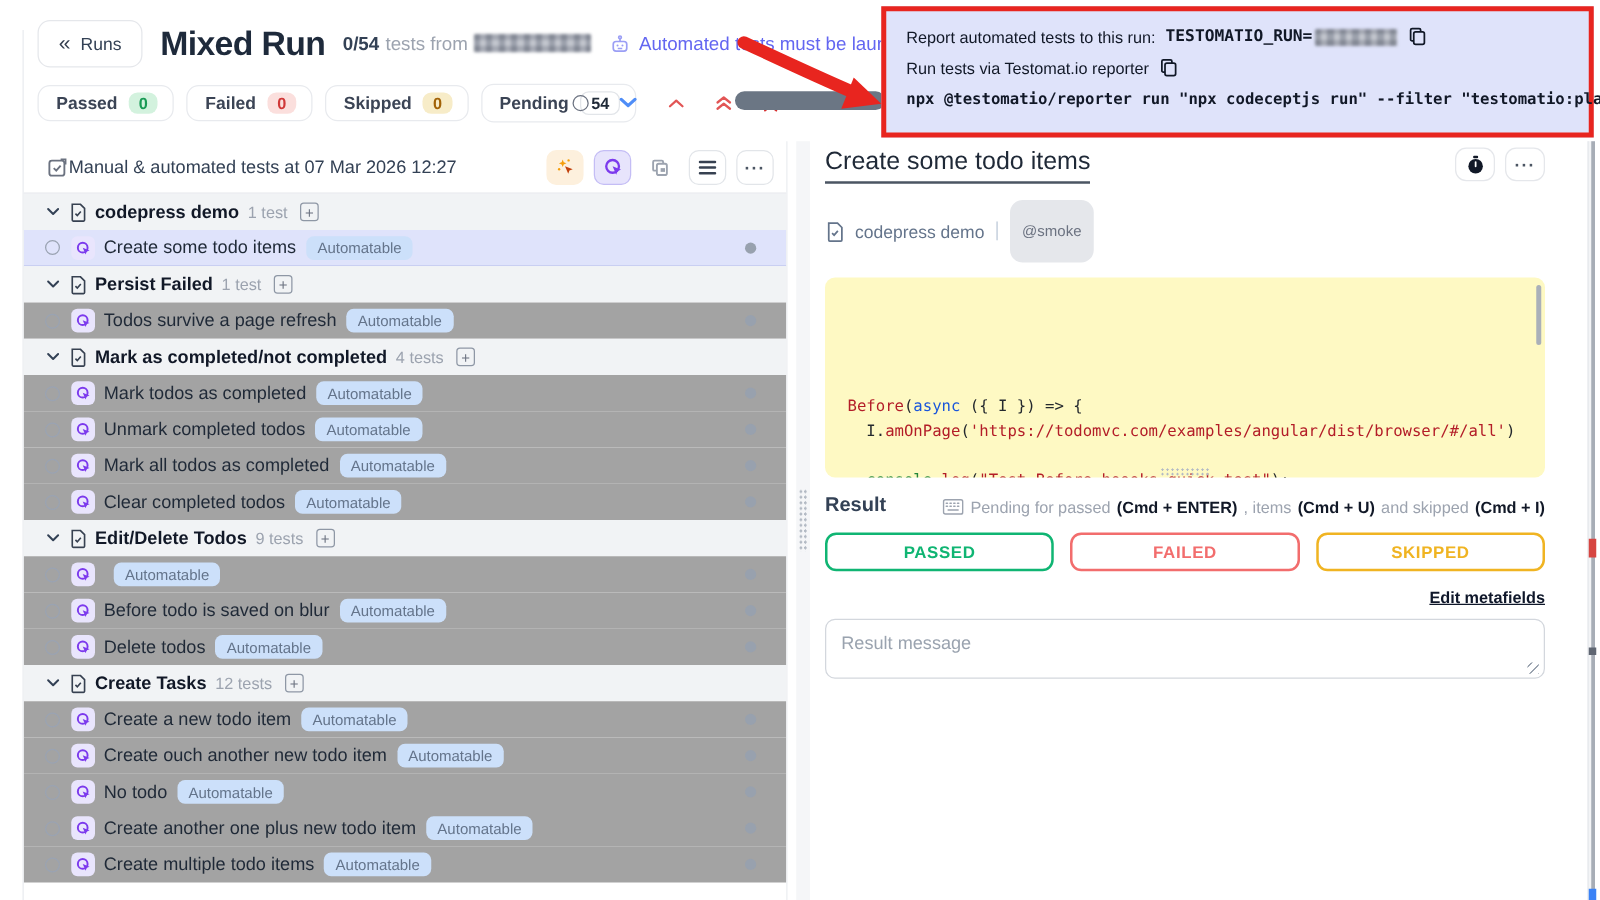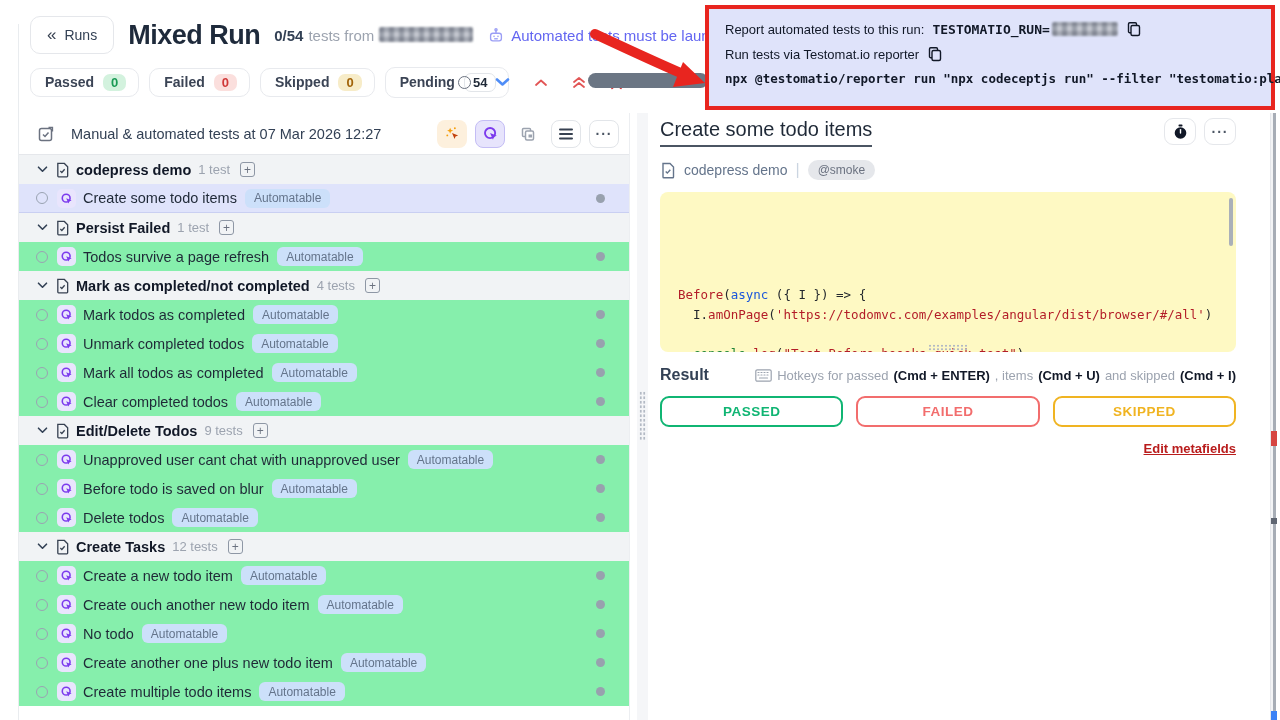--- a/index.html
+++ b/index.html
@@ -30,40 +30,40 @@
   .cnt-green { background:#d3f2de; color:#1a9a55; }
   .cnt-red { background:#fbdfdd; color:#d03838; }
   .cnt-yellow { background:#f7ecc8; color:#a16207; }
   .cnt-plain { background:#fff; color:#1f2937; border:1px solid #e2e5e9; }
   .mini-icons { left:458px; top:66px; height:32px; display:flex; align-items:center; gap:24px; }
   .progress-pill { left:588px; top:73px; width:120px; height:15px; border-radius:8px; background:#6b7684; }
 
   
   .report-box { left:705px; top:5px; width:570px; height:105px; background:#dfe3fa;
     border:4px solid #e8251f; z-index:30; padding:12px 16px; font-size:13px; color:#111827; }
-  .report-line { display:flex; align-items:center; gap:8px; margin-bottom:9px; }
+  .report-line { display:flex; align-items:flex-end; gap:8px; margin-bottom:9px; }
   .mono { font-family:"DejaVu Sans Mono", monospace; }
   .copy-btn { background:none; border:none; cursor:pointer; display:flex; padding:0; }
   .arrow-svg { left:555px; top:26px; width:170px; height:70px; z-index:40; pointer-events:none; }
 
   
   .left-line { left:18px; top:24px; width:1px; height:696px; background:#e9ecef; }
   .list-panel { left:19px; top:113px; width:611px; height:607px; border-right:1px solid #eceef1; overflow:hidden; }
   .list-header { height:42px; display:flex; align-items:center; padding:0 10px 0 18px;
     border-bottom:1px solid #e5e7eb; }
-  .list-header-title { font-size:14.5px; color:#334155; margin-left:16px; flex:1; }
+  .list-header-title { font-size:14.5px; color:#334155; margin-left:0; flex:1; }
   .tool-btn { width:30px; height:28px; border-radius:8px; display:flex; align-items:center; justify-content:center;
     margin-left:8px; cursor:pointer; border:1px solid transparent; background:none; }
   .tool-amber { background:#fdf0dd; }
   .tool-purple { background:#e7e4fc; border-color:#c4bdf5; }
   .tool-border { border-color:#e2e5e9; background:#fff; }
   .dots-label { font-size:14px; font-weight:bold; color:#4b5563; letter-spacing:1px; line-height:10px; }
 
   .rows { }
-  .row { height:29px; display:flex; align-items:center; padding:0 24px 0 12px; background:#86efac; }
+  .row { height:29px; display:flex; align-items:center; padding:0 24px 0 12px; background:#a3a3a3; }
   .row.group { background:#f1f3f5; }
   .row.selected { background:#dfe3fb; border-bottom:1px solid #c9cff2; }
   .row .chev { width:22px; display:flex; justify-content:center; }
   .row .radio { width:12px; height:12px; border:1.5px solid #9aa3b2; border-radius:50%; margin:0 5px; flex:none; }
   .doc-ic { margin:0 6px 0 2px; display:flex; }
   .autic { width:19px; height:19px; border-radius:5px; background:#e9e5fd; display:flex; align-items:center;
     justify-content:center; margin:0 7px 0 4px; flex:none; }
   .row .lbl { font-size:14.5px; color:#1f2937; white-space:nowrap; }
   .row.group .lbl { font-weight:600; color:#111827; }
   .row .count { font-size:13px; color:#9ca3af; margin-left:7px; }
@@ -82,39 +82,39 @@
   
   .detail { left:660px; top:118px; width:576px; }
   .detail-head { display:flex; align-items:flex-start; }
   .detail-title { font-size:20px; font-weight:500; color:#1f2937; border-bottom:2px solid #4b5563;
     padding-bottom:4px; }
   .head-btns { margin-left:auto; display:flex; gap:8px; }
   .icon-btn { width:32px; height:27px; border:1px solid #e5e7eb; border-radius:9px; background:#fff;
     display:flex; align-items:center; justify-content:center; cursor:pointer; }
   .meta-row { margin-top:13px; display:flex; align-items:center; gap:8px; font-size:14px; color:#64748b; }
   .meta-sep { color:#cbd5e1; font-size:16px; }
-  .tag-pill { background:#e5e7eb; color:#6b7280; font-size:12px; border-radius:10px; padding:3px 10px; }
+  .tag-pill { background:#e5e7eb; color:#6b7280; font-size:12px; border-radius:10px; padding:18px 10px; }
 
   .code-box { position:relative; margin-top:12px; height:160px; background:#fef9c3; border-radius:8px;
     padding:15px 18px; overflow:hidden; font-family:"DejaVu Sans Mono", monospace; font-size:12.5px;
     line-height:19.5px; color:#24292e; white-space:pre; }
   .tk-d { color:#24292e; } .tk-r { color:#b31d28; } .tk-b { color:#1a56db; } .tk-g { color:#22863a; }
   .code-scroll { position:absolute; right:3px; top:6px; width:4px; height:48px; background:#aab0b9; border-radius:2px; }
   .code-grip { position:absolute; left:50%; bottom:1px; width:40px; height:7px; transform:translateX(-50%);
     background-image:radial-gradient(#b3bac4 0.9px, transparent 1px); background-size:4px 3.5px; }
 
   .result-row { margin-top:14px; display:flex; align-items:center; }
   .result-h { font-size:16px; font-weight:bold; color:#334155; }
   .hotkeys { margin-left:auto; display:flex; align-items:center; gap:5px; font-size:13px; color:#9ca3af; }
   .hotkeys b { color:#111827; font-weight:bold; }
   .verdicts { margin-top:12px; display:flex; gap:13px; }
   .vbtn { flex:1; height:31px; border-radius:9px; border:2px solid; background:#fff; font-size:13.5px;
     font-weight:bold; letter-spacing:0.5px; cursor:pointer; font-family:"Liberation Sans",sans-serif; }
   .meta-link-row { margin-top:12px; text-align:right; }
-  .meta-link { font-size:13px; font-weight:bold; color:#b91c1c; text-decoration:underline; cursor:pointer; }
+  .meta-link { font-size:13px; font-weight:bold; color:#0f172a; text-decoration:underline; cursor:pointer; }
   .msg-box { position:relative; margin-top:8px; }
   .msg-box textarea { width:576px; height:48px; border:1px solid #d3d7dd; border-radius:8px; resize:none;
     padding:11px 12px; font-size:14.5px; font-family:"Liberation Sans",sans-serif; color:#374151; outline:none; }
   .msg-box textarea::placeholder { color:#9aa3af; }
   .resize-grip { position:absolute; right:5px; bottom:9px; width:9px; height:9px;
     background:repeating-linear-gradient(135deg, transparent 0 2px, #9aa3af 2px 3px, transparent 3px 5px); }
 
   
   .page-scroll { left:1270px; top:113px; width:6px; height:607px; background:#f3f4f6; border-left:1px solid #e5e7eb; }
   .page-scroll .line { position:absolute; left:2px; top:0; width:2.5px; height:100%; background:#a7adb6; }
@@ -393,21 +393,20 @@
         <span class="expand">+</span>
       </div>
       <div class="row">
         <span class="radio"></span>
         <span class="autic">
           <svg width="13" height="13" viewBox="0 0 20 20">
             <circle cx="9.5" cy="9.5" r="6" fill="none" stroke="#7c3aed" stroke-width="2.4"></circle>
             <path d="M9.5 9.5l8.5 3.4-3.6 1.3-1.3 3.6z" fill="#7c3aed"></path>
           </svg>
         </span>
-        <span class="lbl">Unapproved user cant chat with unapproved user</span>
         <span class="badge">Automatable</span>
         <span class="dot"></span>
       </div>
       <div class="row">
         <span class="radio"></span>
         <span class="autic">
           <svg width="13" height="13" viewBox="0 0 20 20">
             <circle cx="9.5" cy="9.5" r="6" fill="none" stroke="#7c3aed" stroke-width="2.4"></circle>
             <path d="M9.5 9.5l8.5 3.4-3.6 1.3-1.3 3.6z" fill="#7c3aed"></path>
           </svg>
@@ -542,39 +541,43 @@
     <div class="code-grip"></div>
   <div><span class="tk-r">Before</span><span class="tk-d">(</span><span class="tk-b">async</span><span class="tk-d"> ({ I }) =&gt; {</span></div><div><span class="tk-d">  I.</span><span class="tk-r">amOnPage</span><span class="tk-d">(</span><span class="tk-r">'https://todomvc.com/examples/angular/dist/browser/#/all'</span><span class="tk-d">)</span></div><div>&nbsp;</div><div><span class="tk-d">  </span><span class="tk-g">console</span><span class="tk-d">.</span><span class="tk-r">log</span><span class="tk-d">(</span><span class="tk-r">"Test Before hoooks quick test"</span><span class="tk-d">);</span></div></div>
 
   <div class="result-row">
     <span class="result-h">Result</span>
     <span class="hotkeys" id="hotkeys">
       <svg width="17" height="13" viewBox="0 0 17 13" fill="none" stroke="#9ca3af" stroke-width="1.2">
           <rect x="0.8" y="0.8" width="15.4" height="11.4" rx="1.5"></rect>
           <path d="M3 3.5h1M6 3.5h1M9 3.5h1M12 3.5h1M3 6h1M6 6h1M9 6h1M12 6h1M4.5 9h8" stroke-linecap="round"></path>
         </svg>
-    <span>Hotkeys for passed </span>
+    <span>Pending for passed </span>
         <b>(Cmd + ENTER)</b>
         <span> , items </span>
         <b>(Cmd + U)</b>
         <span> and skipped </span>
         <b>(Cmd + I)</b>
       </span>
   </div>
 
   <div class="verdicts" id="verdicts">
       <button class="vbtn" style="border-color: rgb(16, 181, 115); color: rgb(16, 181, 115);">PASSED</button>
       <button class="vbtn" style="border-color: rgb(242, 109, 109); color: rgb(242, 109, 109);">FAILED</button>
       <button class="vbtn" style="border-color: rgb(240, 180, 34); color: rgb(240, 180, 34);">SKIPPED</button>
     </div>
 
   <div class="meta-link-row">
     <a class="meta-link">Edit metafields</a>
   </div>
 
+  <div class="msg-box">
+    <textarea placeholder="Result message" style=""></textarea>
+    <span class="resize-grip"></span>
+  </div>
 </div>
 
 <div class="abs page-scroll">
   <div class="line"></div>
   <div class="mark" style="top:318px;height:15px;background:#d64541;"></div>
   <div class="mark" style="top:405px;height:6px;background:#5f6672;"></div>
   <div class="mark" style="top:598px;height:9px;background:#3b82f6;"></div>
 </div>
 
 </body></html>

